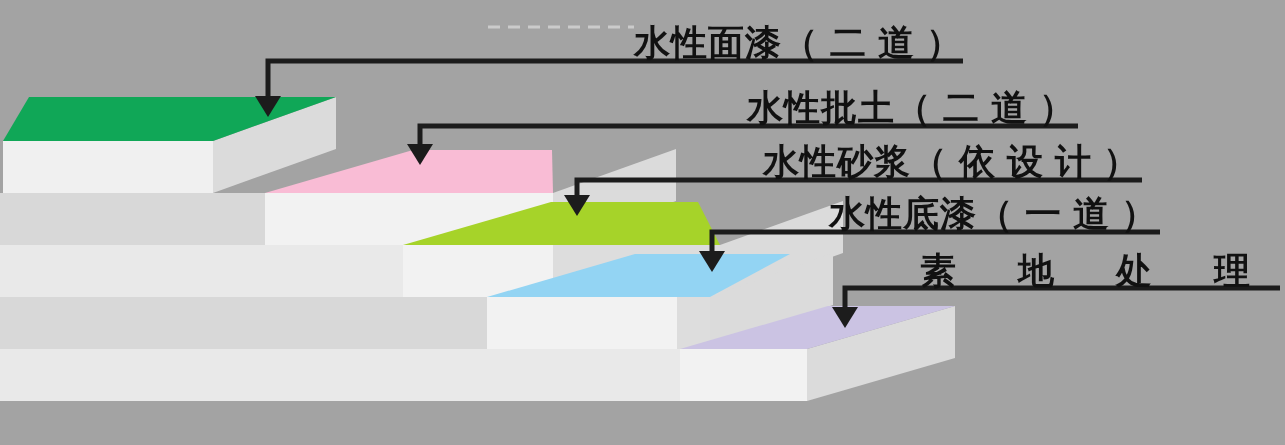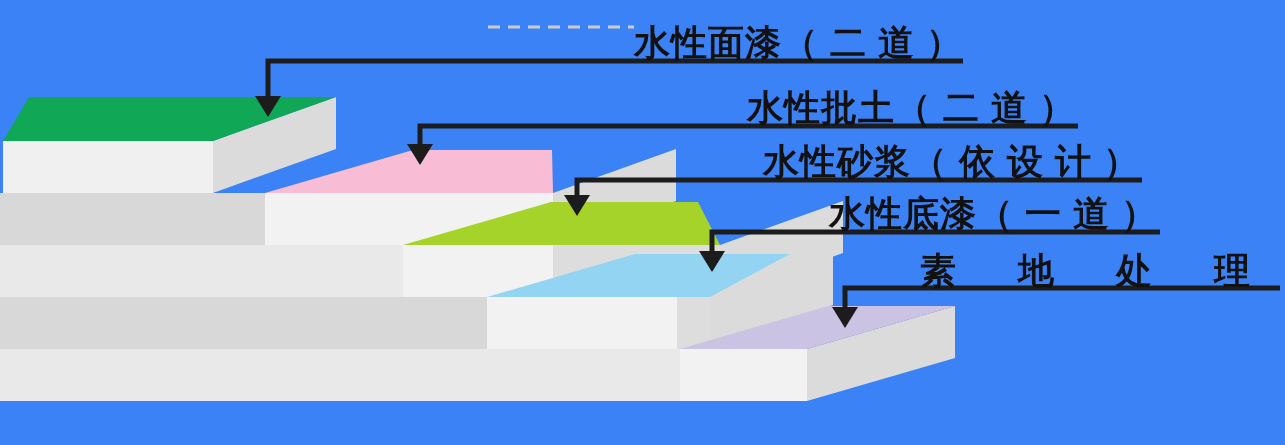--- a/index.html
+++ b/index.html
@@ -1,20 +1,20 @@
 <!DOCTYPE html>
 <html><head>
 <meta charset="utf-8">
 <style>
   html, body { margin: 0; padding: 0; background: #ffffff; }
   .stage {
     position: relative;
     width: 1285px;
     height: 445px;
-    background: #3b82f6;
+    background: #a3a3a3;
     overflow: hidden;
   }
   svg { display: block; }
   .leader {
     fill: none;
     stroke-width: 5px;
     stroke-linejoin: miter;
   }
   .dash {
     stroke-width: 3px;

